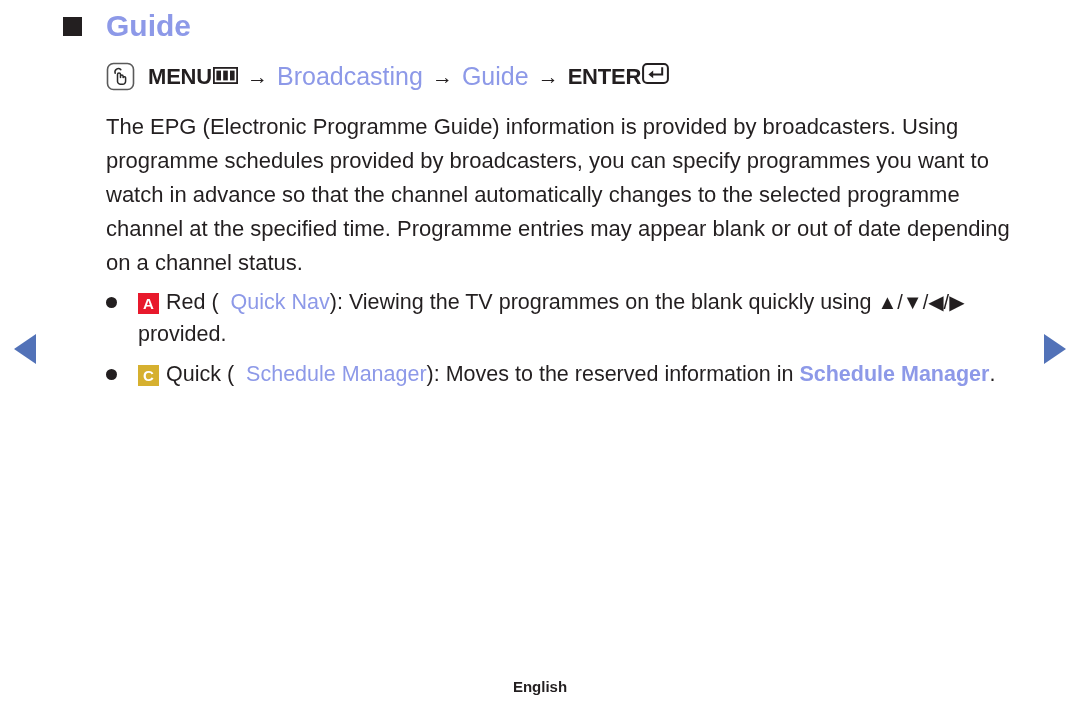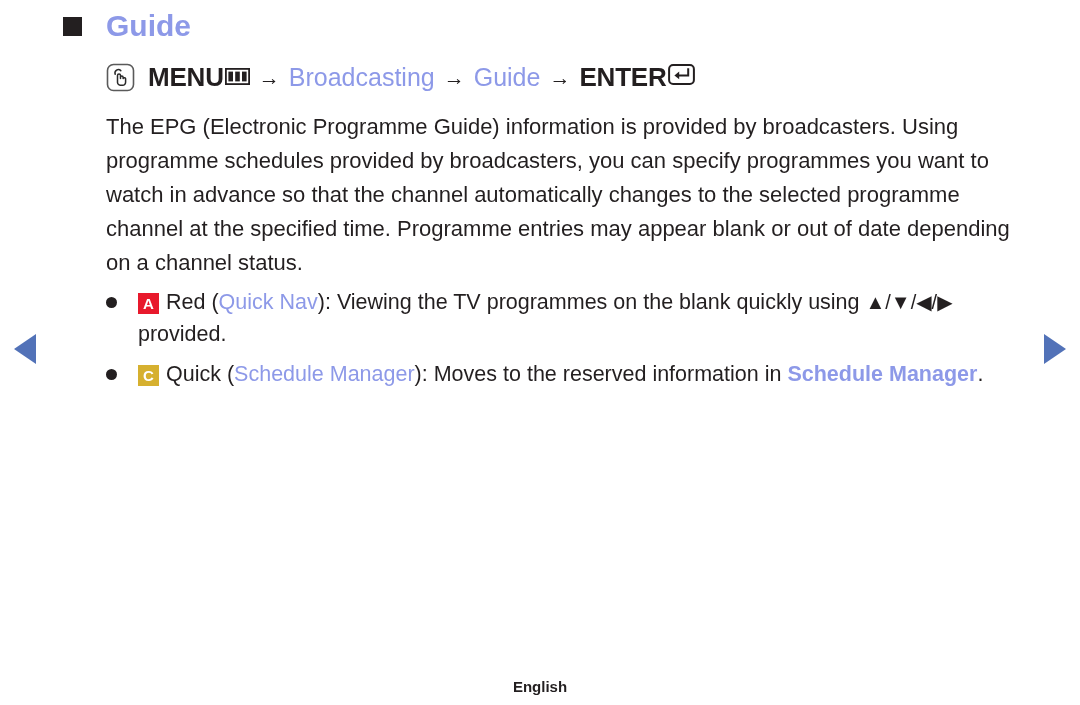--- a/index.html
+++ b/index.html
@@ -81,21 +81,21 @@
   }
   .touch-icon {
     width: 29px;
     height: 29px;
     flex: 0 0 auto;
     margin-right: 13px;
   }
   .path-strong {
     font-weight: bold;
     color: #231f20;
-    font-size: 26px;
+    font-size: 22px;
     letter-spacing: -0.2px;
   }
   .menu-grid-icon {
     display: inline-block;
     vertical-align: -2px;
     margin-left: 1px;
     margin-right: 0px;
   }
   .path-arrow {
     color: #231f20;
@@ -163,20 +163,21 @@
     vertical-align: 0px;
     margin-right: 7px;
     font-family: "Liberation Sans", sans-serif;
   }
   .badge-a { background: #e8192c; }
   .badge-b { background: #3fbf4b; }
   .badge-c { background: #d6b02f; }
 
   .link-purple {
     color: #8d99e8;
+    margin-left: 12px;
   }
   .link-purple-bold {
     color: #8d99e8;
     font-weight: bold;
   }
   .arrow-glyph {
     font-size: 20px;
     letter-spacing: 0px;
   }
 

